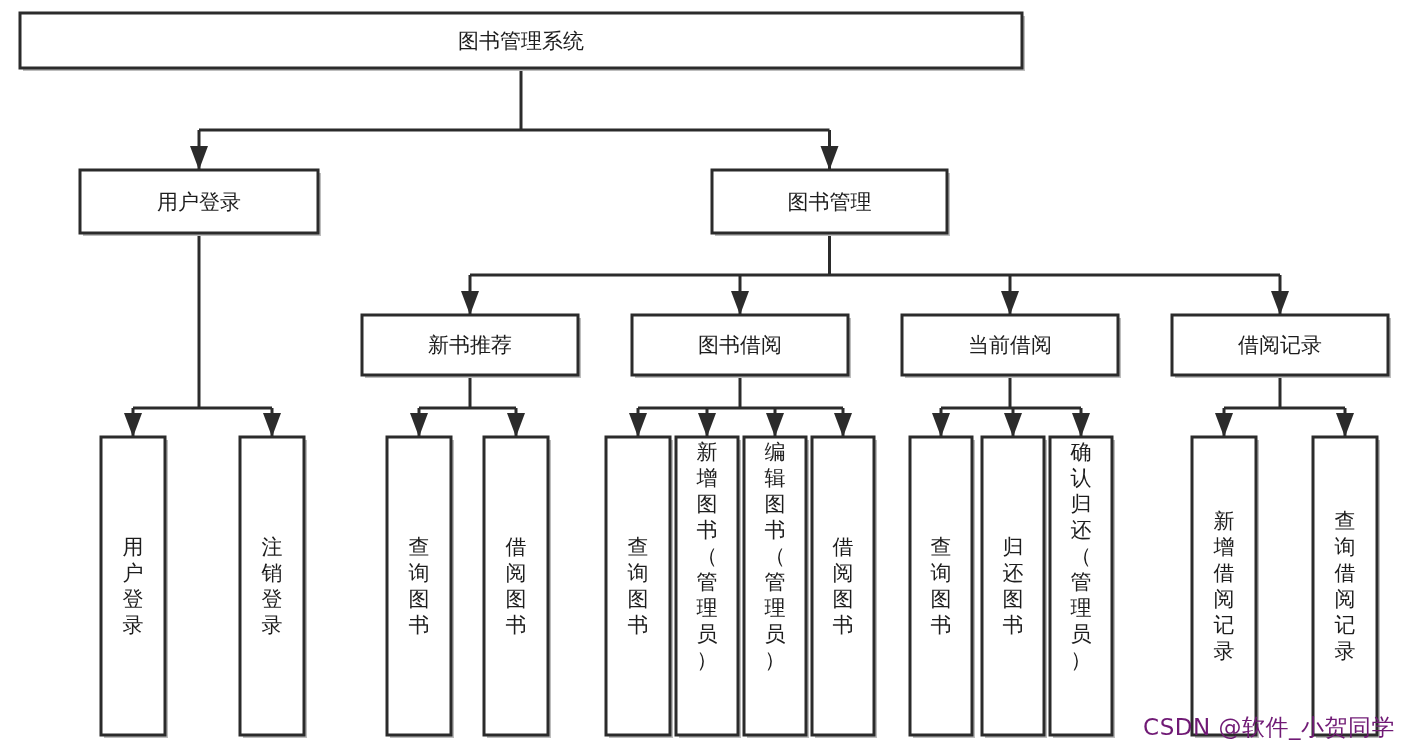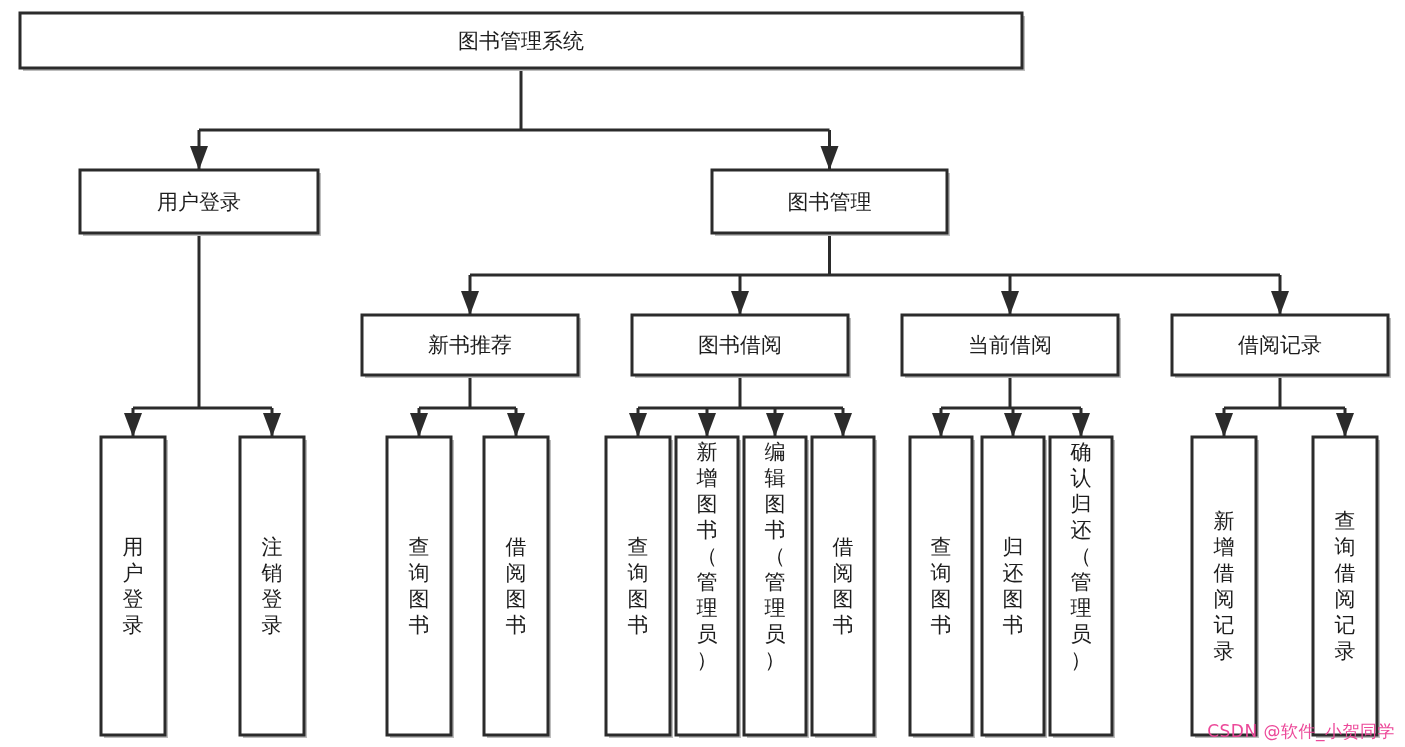--- a/index.html
+++ b/index.html
@@ -55,22 +55,22 @@
   }
   .arrow-head {
     fill: #2b2b2b;
     stroke: none;
   }
   .watermark {
     position: absolute;
     right: 10px;
     bottom: 4px;
     font-family: "DejaVu Sans", "Liberation Sans", sans-serif;
-    font-size: 17px;
-    color: #ec4899;
+    font-size: 23px;
+    color: #701a75;
     white-space: nowrap;
     letter-spacing: 0.5px;
     margin-top: 8px;
   }
 </style>
 </head>
 <body>
 
 <div id="diagram-root">
   <svg class="flow" viewBox="0 0 1405 747" xmlns="http://www.w3.org/2000/svg">

